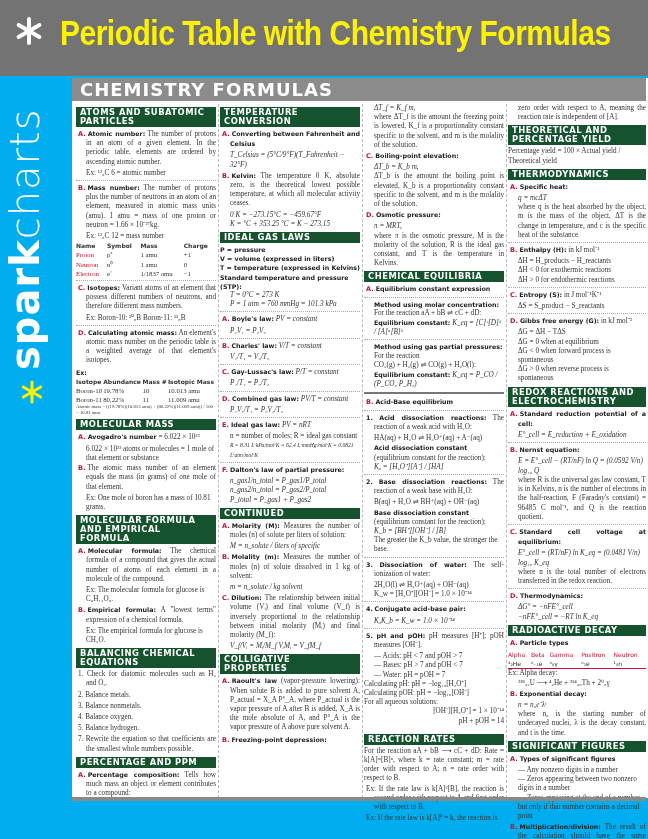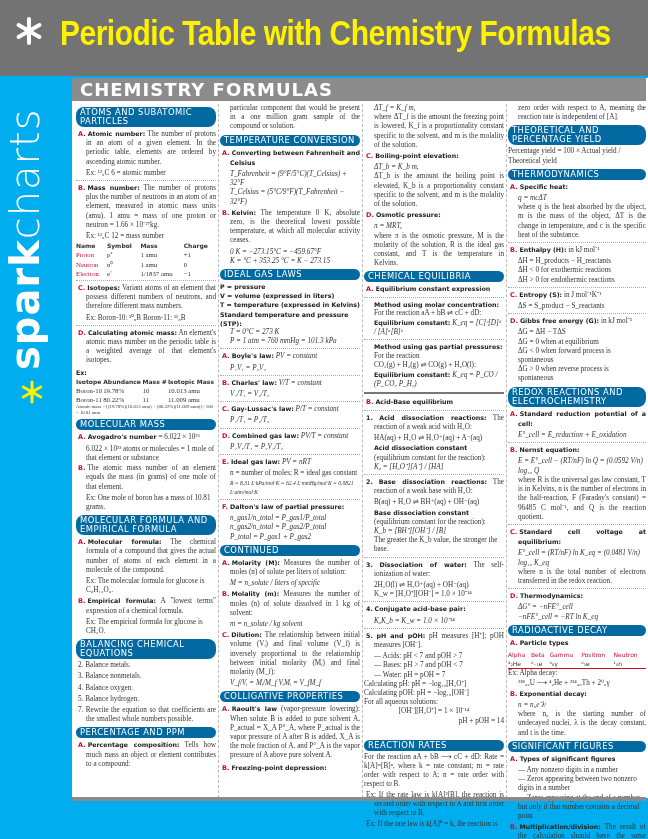--- a/index.html
+++ b/index.html
@@ -14,21 +14,21 @@
 .sheet{position:absolute;left:72px;top:78px;width:631px;height:720px;background:#fff;}
 .sheet-shadow{position:absolute;left:72px;top:797px;width:574px;height:4px;background:#8a8a8a;}
 .main-header{position:absolute;left:0;top:0;width:574px;height:23px;background:#8c8c8c;}
 .main-header span{position:absolute;left:8px;top:1px;font-family:"DejaVu Sans",sans-serif;font-weight:bold;font-size:18px;color:#fff;letter-spacing:1px;}
 .col{position:absolute;top:26px;font-size:7.2px;line-height:9.2px;color:#333;}
 .col1{left:4px;width:140px;}
 .col2{left:148px;width:140px;}
 .col3{left:292px;width:140px;}
 .col4{left:436px;width:138px;}
 .vsep{position:absolute;top:26px;width:0;height:694px;border-left:1px dashed #bbb;}
-.sec{background:#0369a1;color:#fff;font-family:"DejaVu Sans",sans-serif;font-weight:normal;font-size:8.4px;line-height:9px;padding:1px 4px;margin:3px 0 2px;letter-spacing:.5px;border-radius:8px;}
+.sec{background:#14532d;color:#fff;font-family:"DejaVu Sans",sans-serif;font-weight:bold;font-size:8.4px;line-height:9px;padding:1px 4px;margin:3px 0 2px;letter-spacing:.5px;}
 .it{margin:1px 0 2px 10px;text-indent:-8px;text-align:justify;}
 .lt{color:#c8102e;font-family:"DejaVu Sans",sans-serif;font-weight:bold;font-size:6.5px;margin-right:2px;}
 .kw{font-family:"DejaVu Sans",sans-serif;font-weight:bold;font-size:6.3px;color:#222;}
 .f{font-style:italic;margin-left:10px;}
 .ind{margin-left:10px;}
 .hr{border-top:1px dotted #aaa;margin:2px 0;}
 table{border-collapse:collapse;width:100%;font-size:6.8px;}
 th{font-family:"DejaVu Sans",sans-serif;font-size:6px;text-align:left;font-weight:bold;}
 td.r{color:#c8102e}
 .red{color:#c8102e}
@@ -136,36 +136,35 @@
    <div class="it"><span class="lt">B.</span><span>The atomic mass number of an element equals the mass (in grams) of one mole of that element.</span></div>
    <div class="ind">Ex: One mole of boron has a mass of 10.81 grams.</div>
 
    <div class="sec">MOLECULAR FORMULA AND EMPIRICAL FORMULA</div>
    <div class="it"><span class="lt">A.</span><span class="kw">Molecular formula:</span><span> The chemical formula of a compound that gives the actual number of atoms of each element in a molecule of the compound.</span></div>
    <div class="ind">Ex: The molecular formula for glucose is C₆H₁₂O₆.</div>
    <div class="it"><span class="lt">B.</span><span class="kw">Empirical formula:</span><span> A "lowest terms" expression of a chemical formula.</span></div>
    <div class="ind">Ex: The empirical formula for glucose is CH₂O.</div>
 
    <div class="sec">BALANCING CHEMICAL EQUATIONS</div>
+   <div class="it">1. Check for diatomic molecules such as H₂ and O₂.</div>
    <div class="it">2. Balance metals.</div>
    <div class="it">3. Balance nonmetals.</div>
    <div class="it">4. Balance oxygen.</div>
    <div class="it">5. Balance hydrogen.</div>
    <div class="it">7. Rewrite the equation so that coefficients are the smallest whole numbers possible.</div>
 
    <div class="sec">PERCENTAGE AND PPM</div>
    <div class="it"><span class="lt">A.</span><span class="kw">Percentage composition:</span><span> Tells how much mass an object or element contributes to a compound:</span></div>
 
   </div>
 
   <div class="col col2">
-   <div class="ind" style="text-align:justify">particular component that would be present in a one million gram sample of the compound or solution.</div>
    <div class="sec">TEMPERATURE CONVERSION</div>
    <div class="it"><span class="lt">A.</span><span class="kw">Converting between Fahrenheit and Celsius</span></div>
-   <div class="f">T_Fahrenheit = (9°F/5°C)(T_Celsius) + 32°F</div>
    <div class="f">T_Celsius = (5°C/9°F)(T_Fahrenheit − 32°F)</div>
    <div class="it"><span class="lt">B.</span><span class="kw">Kelvin:</span><span> The temperature 0 K, absolute zero, is the theoretical lowest possible temperature, at which all molecular activity ceases.</span></div>
    <div class="f">0 K = −273.15°C = −459.67°F</div>
    <div class="f">K = °C + 353.25     °C = K − 273.15</div>
 
    <div class="sec">IDEAL GAS LAWS</div>
    <div class="kw">P = pressure</div>
    <div class="kw">V = volume (expressed in liters)</div>
    <div class="kw">T = temperature (expressed in Kelvins)</div>
    <div class="kw">Standard temperature and pressure (STP):</div>
@@ -195,21 +194,21 @@
 
    <div class="sec">CONTINUED</div>
    <div class="it"><span class="lt">A.</span><span class="kw">Molarity (M):</span><span> Measures the number of moles (n) of solute per liters of solution:</span></div>
    <div class="f">M = n_solute / liters of specific</div>
    <div class="it"><span class="lt">B.</span><span class="kw">Molality (m):</span><span> Measures the number of moles (n) of solute dissolved in 1 kg of solvent:</span></div>
    <div class="f">m = n_solute / kg solvent</div>
    <div class="it"><span class="lt">C.</span><span class="kw">Dilution:</span><span> The relationship between initial volume (Vᵢ) and final volume (V_f) is inversely proportional to the relationship between initial molarity (Mᵢ) and final molarity (M_f):</span></div>
    <div class="f">V_f/Vᵢ = Mᵢ/M_f      VᵢMᵢ = V_fM_f</div>
 
    <div class="sec">COLLIGATIVE PROPERTIES</div>
-   <div class="it"><span class="lt">A.</span><span class="kw">Raoult's law</span><span> (vapor-pressure lowering): When solute B is added to pure solvent A, P_actual = X_A P°_A, where P_actual is the vapor pressure of A after B is added, X_A is the mole fraction of A, and P°_A is the vapor pressure of A above pure solvent A.</span></div>
+   <div class="it"><span class="lt">A.</span><span class="kw">Raoult's law</span><span> (vapor-pressure lowering): When solute B is added to pure solvent A, P_actual = X_A P°_A, where P_actual is the vapor pressure of A after B is added, X_A is the mole absolute of A, and P°_A is the vapor pressure of A above pure solvent A.</span></div>
    <div class="it"><span class="lt">B.</span><span class="kw">Freezing-point depression:</span></div>
   </div>
 
   <div class="col col3">
    <div class="f">ΔT_f = K_f m,</div>
    <div class="ind" style="text-align:justify">where ΔT_f is the amount the freezing point is lowered, K_f is a proportionality constant specific to the solvent, and m is the molality of the solution.</div>
    <div class="it"><span class="lt">C.</span><span class="kw">Boiling-point elevation:</span></div>
    <div class="f">ΔT_b = K_b m,</div>
    <div class="ind" style="text-align:justify">ΔT_b is the amount the boiling point is elevated, K_b is a proportionality constant specific to the solvent, and m is the molality of the solution.</div>
    <div class="it"><span class="lt">D.</span><span class="kw">Osmotic pressure:</span></div>
@@ -248,24 +247,24 @@
    <div class="it"><span class="kw">4.</span> <span class="kw">Conjugate acid-base pair:</span></div>
    <div class="f">KₐK_b = K_w = 1.0 × 10⁻¹⁴</div>
    <div class="hr"></div>
    <div class="it"><span class="kw">5.</span> <span class="kw">pH and pOH:</span><span> pH measures [H⁺]; pOH measures [OH⁻].</span></div>
    <div class="ind">— Acids: pH &lt; 7 and pOH &gt; 7</div>
    <div class="ind">— Bases: pH &gt; 7 and pOH &lt; 7</div>
    <div class="ind">— Water: pH = pOH = 7</div>
    <div>Calculating pH: pH = −log₁₀[H₃O⁺]</div>
    <div>Calculating pOH: pH = −log₁₀[OH⁻]</div>
    <div>For all aqueous solutions:</div>
-   <div style="text-align:center">[OH⁻][H₃O⁺] = 1 × 10⁻¹⁴</div>
+   <div style="text-align:right">[OH⁻][H₃O⁺] = 1 × 10⁻¹⁴</div>
    <div style="text-align:right">pH + pOH = 14</div>
 
-   <div class="sec" style="margin-top:14px">REACTION RATES</div>
+   <div class="sec" style="margin-top:8px">REACTION RATES</div>
    <div style="text-align:justify">For the reaction aA + bB ⟶ cC + dD: Rate = k[A]ᵐ[B]ⁿ, where k = rate constant; m = rate order with respect to A; n = rate order with respect to B.</div>
    <div class="it">Ex: If the rate law is k[A]²[B], the reaction is second order with respect to A and first order with respect to B.</div>
    <div class="it">Ex: If the rate law is k[A]⁰ = k, the reaction is</div>
   </div>
 
   <div class="col col4">
    <div class="ind" style="text-align:justify">zero order with respect to A, meaning the reaction rate is independent of [A].</div>
    <div class="sec">THEORETICAL AND PERCENTAGE YIELD</div>
    <div>Percentage yield = 100 × Actual yield / Theoretical yield</div>
    <div class="sec">THERMODYNAMICS</div>

